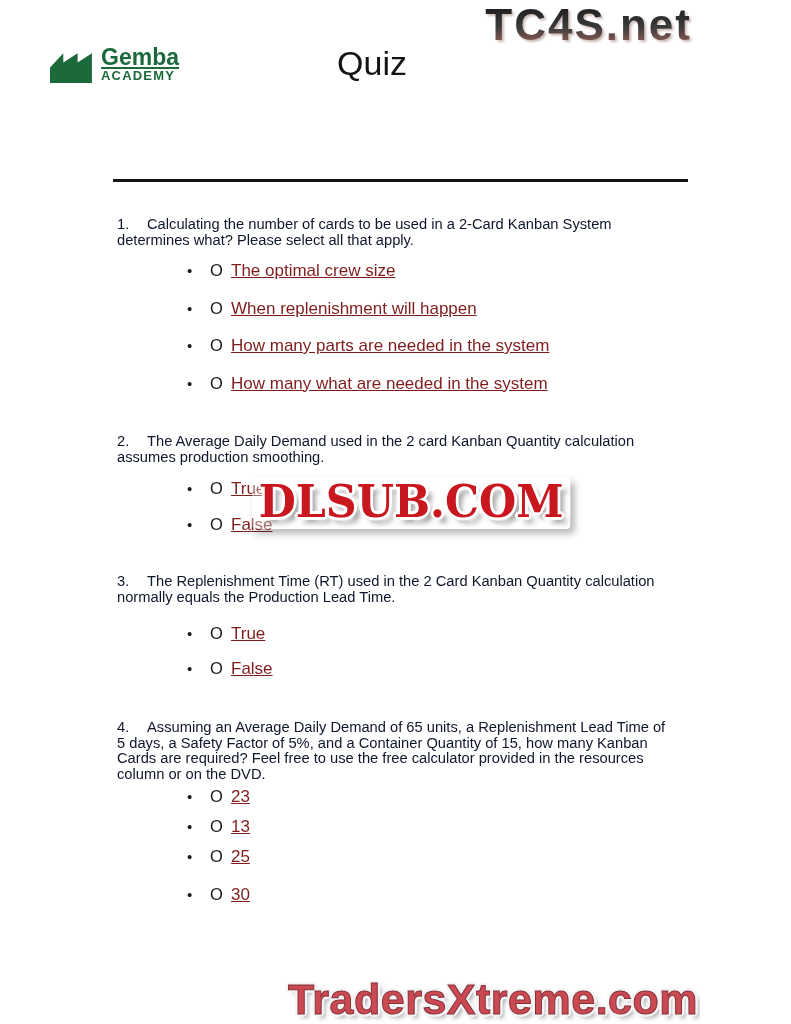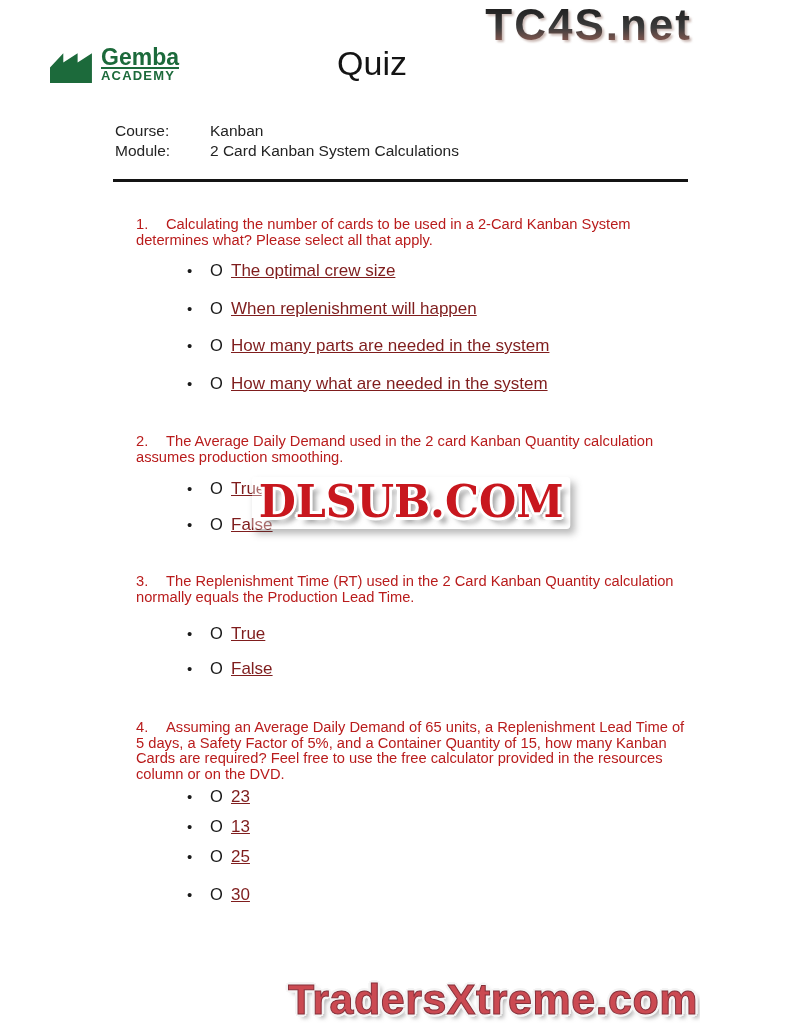--- a/index.html
+++ b/index.html
@@ -20,21 +20,21 @@
   .logo-academy{font-size:13px;font-weight:bold;color:#1c6a3b;letter-spacing:1.2px;line-height:15px;}
 
   .title{position:absolute;left:0;top:44px;width:744px;margin:0;text-align:center;
          font-size:34px;font-weight:normal;color:#141414;}
 
   .meta{position:absolute;left:115px;top:121px;font-size:15.5px;line-height:20px;color:#242424;}
   .meta-label{display:inline-block;width:95px;}
 
   .rule{position:absolute;left:113px;top:179px;width:575px;height:2.5px;background:#141414;}
 
-  .q-text{position:absolute;left:136px;width:552px;font-size:14.7px;line-height:15.7px;color:#b91c1c;}
+  .q-text{position:absolute;left:117px;width:552px;font-size:14.7px;line-height:15.7px;color:#0f172a;}
   .qnum{display:inline-block;min-width:30px;}
   #qt1{top:217px;} #qt2{top:434px;} #qt3{top:574px;} #qt4{top:720px;}
 
   .opts{position:absolute;left:187px;}
   #qo1{top:261px;} #qo2{top:479px;} #qo3{top:624px;} #qo4{top:787px;}
   .row{display:flex;align-items:baseline;}
   #qo1 .row{height:37.5px;} #qo2 .row{height:36px;} #qo3 .row{height:35px;} #qo4 .row{height:30px;}
   #qo4 .row:last-child{margin-top:8px;}
   .bullet{display:inline-block;width:23px;font-size:15px;color:#1a1a1a;}
   .radio{display:inline-block;width:21px;font-size:16.5px;color:#1a1a1a;font-family:"Liberation Sans",sans-serif;}
@@ -71,28 +71,20 @@
       </svg>
     </span>
     <div class="logo-text">
       <span class="logo-gemba">Gemba</span>
       <span class="logo-academy">ACADEMY</span>
     </div>
   </div>
 
   <h1 class="title">Quiz</h1>
 
-  <div class="meta">
-    <div class="meta-row">
-      <span class="meta-label">Course:</span><span class="meta-value">Kanban</span>
-    </div>
-    <div class="meta-row">
-      <span class="meta-label">Module:</span><span class="meta-value">2 Card Kanban System Calculations</span>
-    </div>
-  </div>
 
   <div class="rule"></div>
 
   <div class="q-text" id="qt1">
     <span class="qnum">1.</span><span>Calculating the number of cards to be used in a 2-Card Kanban System determines what? Please select all that apply.</span>
   </div>
   <div class="opts" id="qo1">
     <div class="row">
       <span class="bullet">•</span>
       <span class="radio">O</span>

